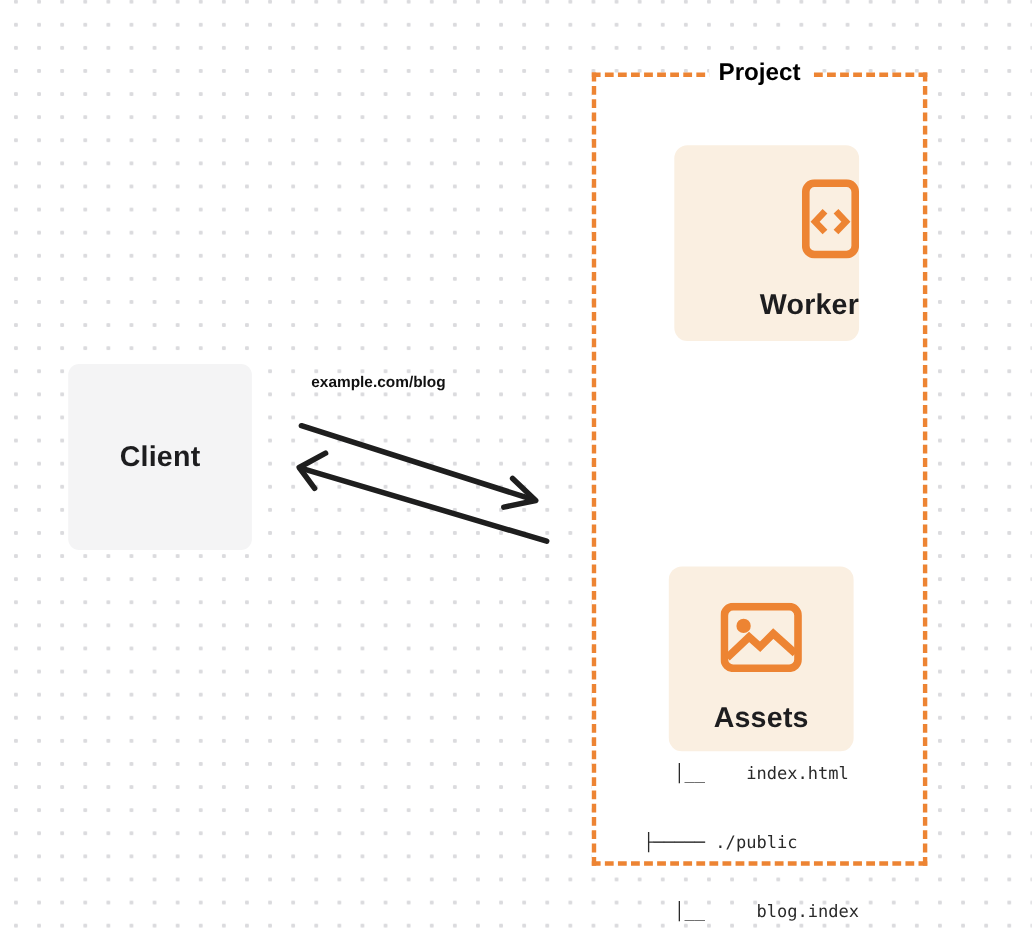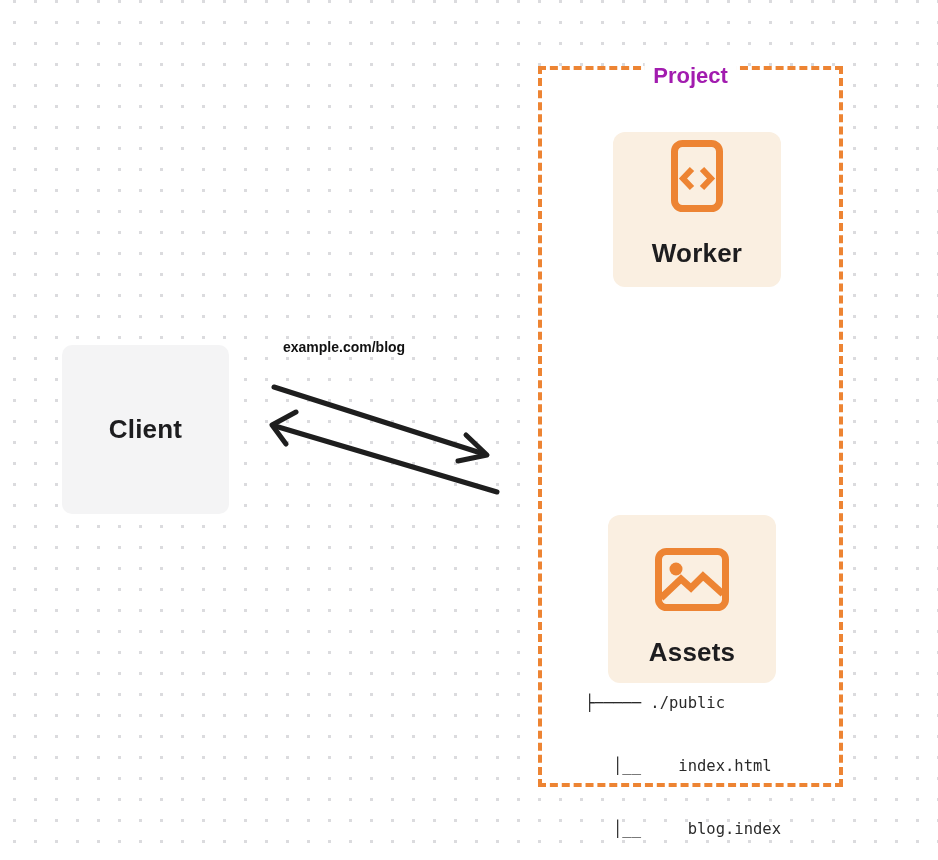--- a/index.html
+++ b/index.html
@@ -11,21 +11,21 @@
     background-color: #ffffff;
     background-image: radial-gradient(circle, #dbdbde 1.8px, transparent 2px);
     background-size: 21px 21px;
     background-position: 4px -9px;
     font-family: "Liberation Sans", sans-serif;
   }
 
   
   .client-box {
     position: absolute;
-    left: 62px; top: 345px;
+    left: 62px; top: 331px;
     width: 167px; height: 169px;
     background: #f4f4f5;
     border-radius: 10px;
     display: flex; align-items: center; justify-content: center; text-align: right;
   }
   .node-label {
     font-size: 26px;
     font-weight: 700;
     color: #1d1d1f;
     letter-spacing: 0.2px;
@@ -58,36 +58,35 @@
   }
   .project-label {
     position: absolute;
     top: -19px;
     left: 50%;
     transform: translateX(-50%);
     background: #ffffff;
     padding: 0 9px;
     font-size: 22px;
     font-weight: 700;
-    color: #a21caf;
+    color: #000000;
     line-height: 30px;
     white-space: nowrap;
-    margin-top: 10px;
   }
 
   
   .card {
     position: absolute;
     background: #faefe1;
     border-radius: 12px;
     display: flex;
     flex-direction: column;
     align-items: center;
   }
-  .worker-card { left: 71px; top: 62px; width: 168px; height: 168px; padding-top: 8px; box-sizing: content-box; width:168px; height:147px; }
+  .worker-card { left: 71px; top: 62px; width: 168px; height: 168px; padding-top: 31px; box-sizing: content-box; width:168px; height:147px;align-items:flex-end; }
   .assets-card { left: 66px; top: 409px; width: 168px; height: 135px; padding-top: 33px; margin-top: 36px; }
   .worker-card .node-label { margin-top: 26px; }
   .assets-card .node-label { margin-top: 26px; }
   .icon-wrap { flex: 0 0 auto; line-height: 0; }
 
   
   .file-tree {
     position: absolute;
     left: 43px; top: 581px;
     font-family: "DejaVu Sans Mono", monospace;
@@ -136,20 +135,20 @@
         <svg width="74" height="63" viewBox="0 0 74 63" aria-hidden="true">
           <rect x="3.5" y="3.5" width="67" height="56" rx="8" fill="none" stroke="#ed8433" stroke-width="7"></rect>
           <circle cx="21" cy="21" r="6.5" fill="#ed8433"></circle>
           <polyline points="6,50 26,31 36,40 48,28 68,46" fill="none" stroke="#ed8433" stroke-width="7" stroke-linejoin="miter"></polyline>
         </svg>
       </span>
       <span class="node-label">Assets</span>
     </div>
 
     <div class="file-tree">
+      <div>   │__    index.html</div>
       <div>├───── ./public</div>
-      <div>   │__    index.html</div>
       <div>   │__     blog.index</div>
       
     </div>
   </div>
 
 </div>
 
 </body></html>

